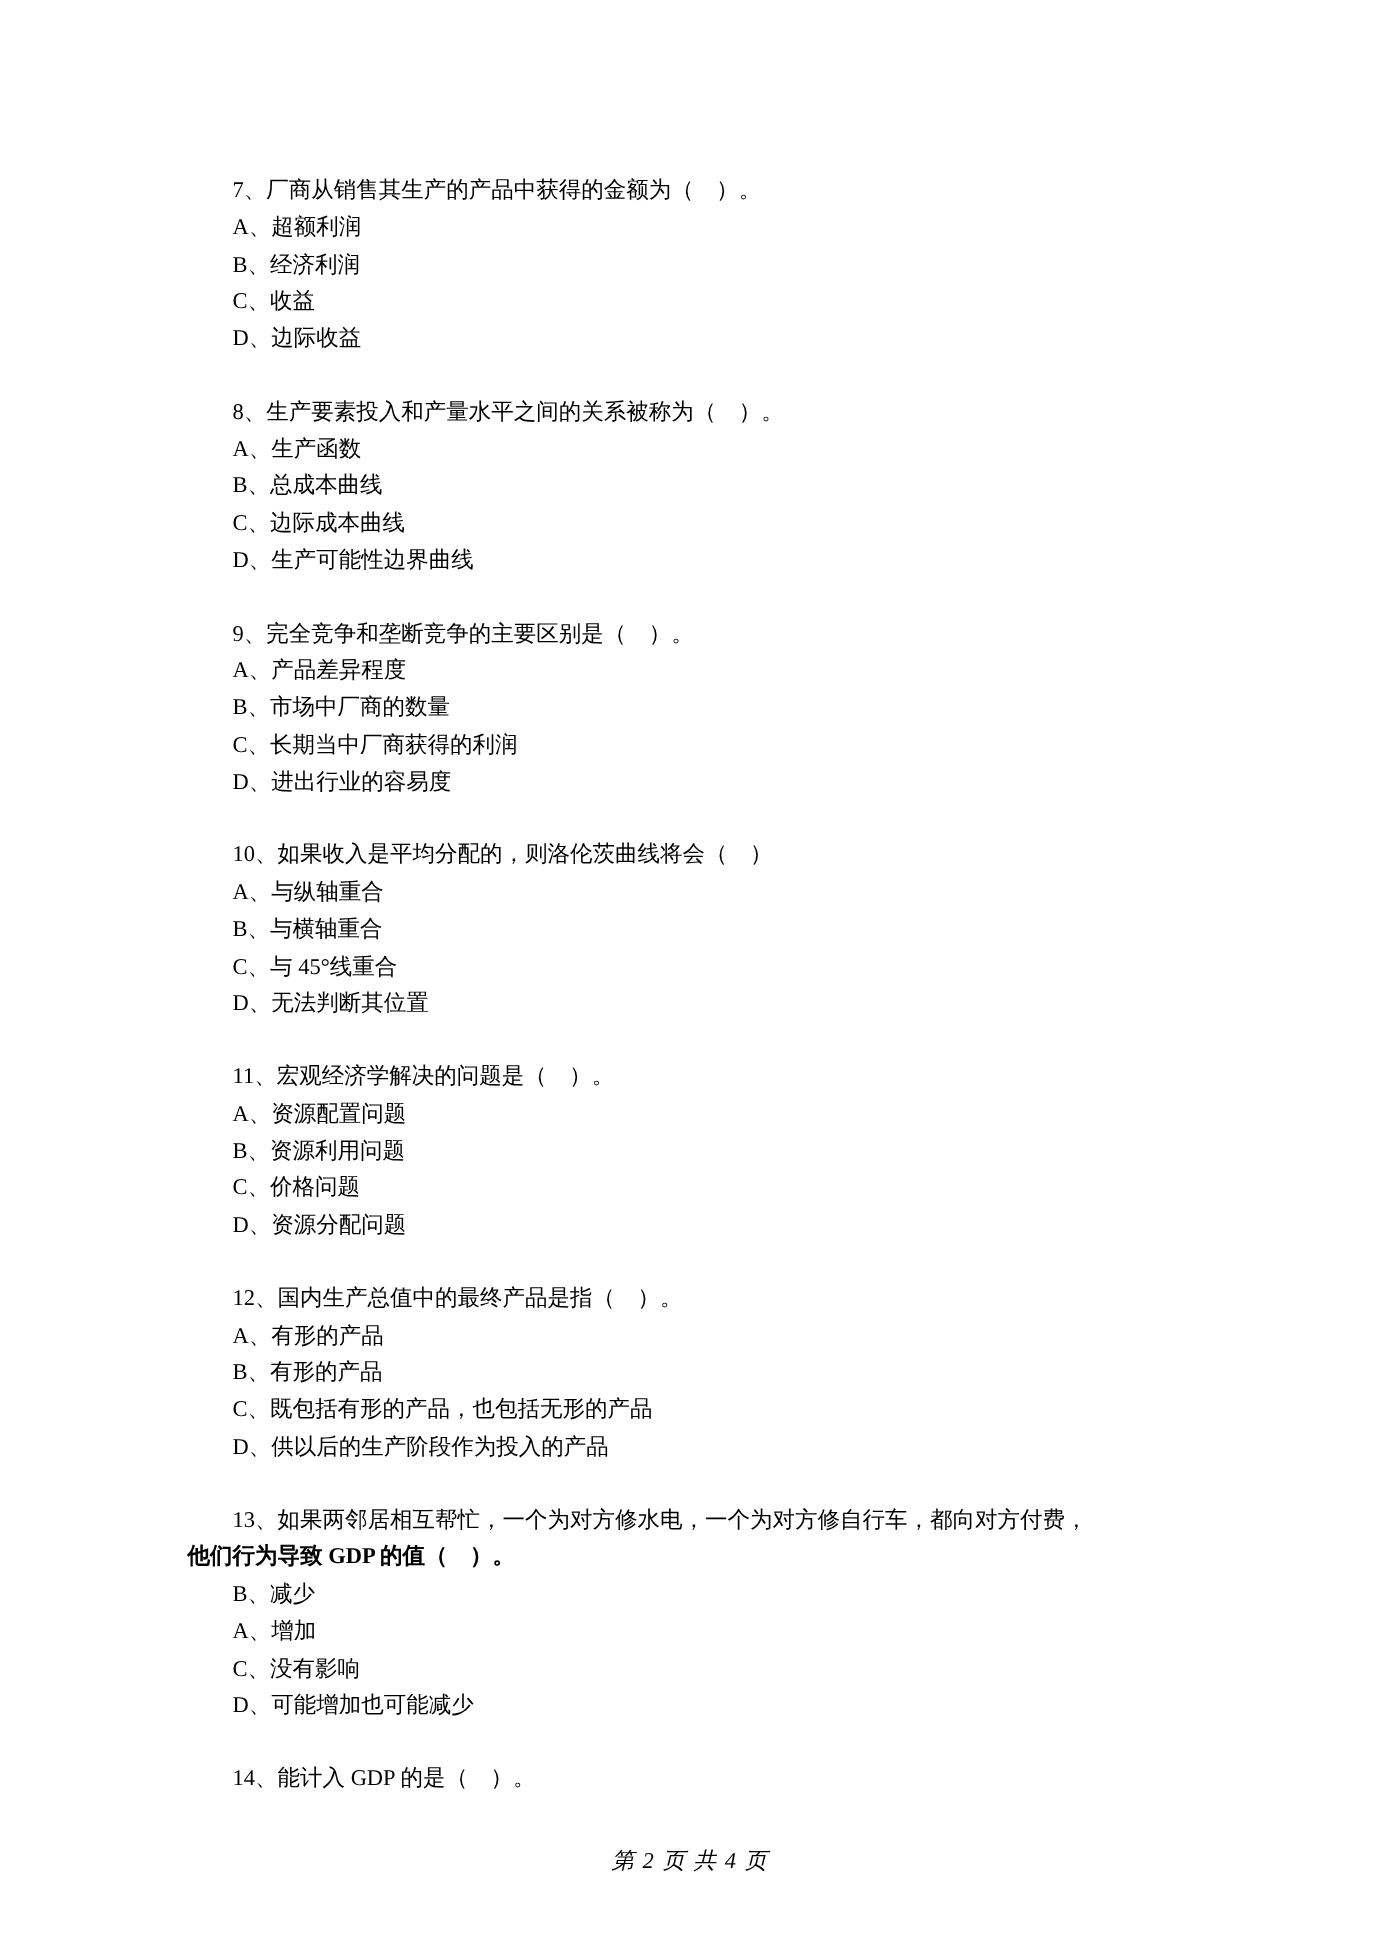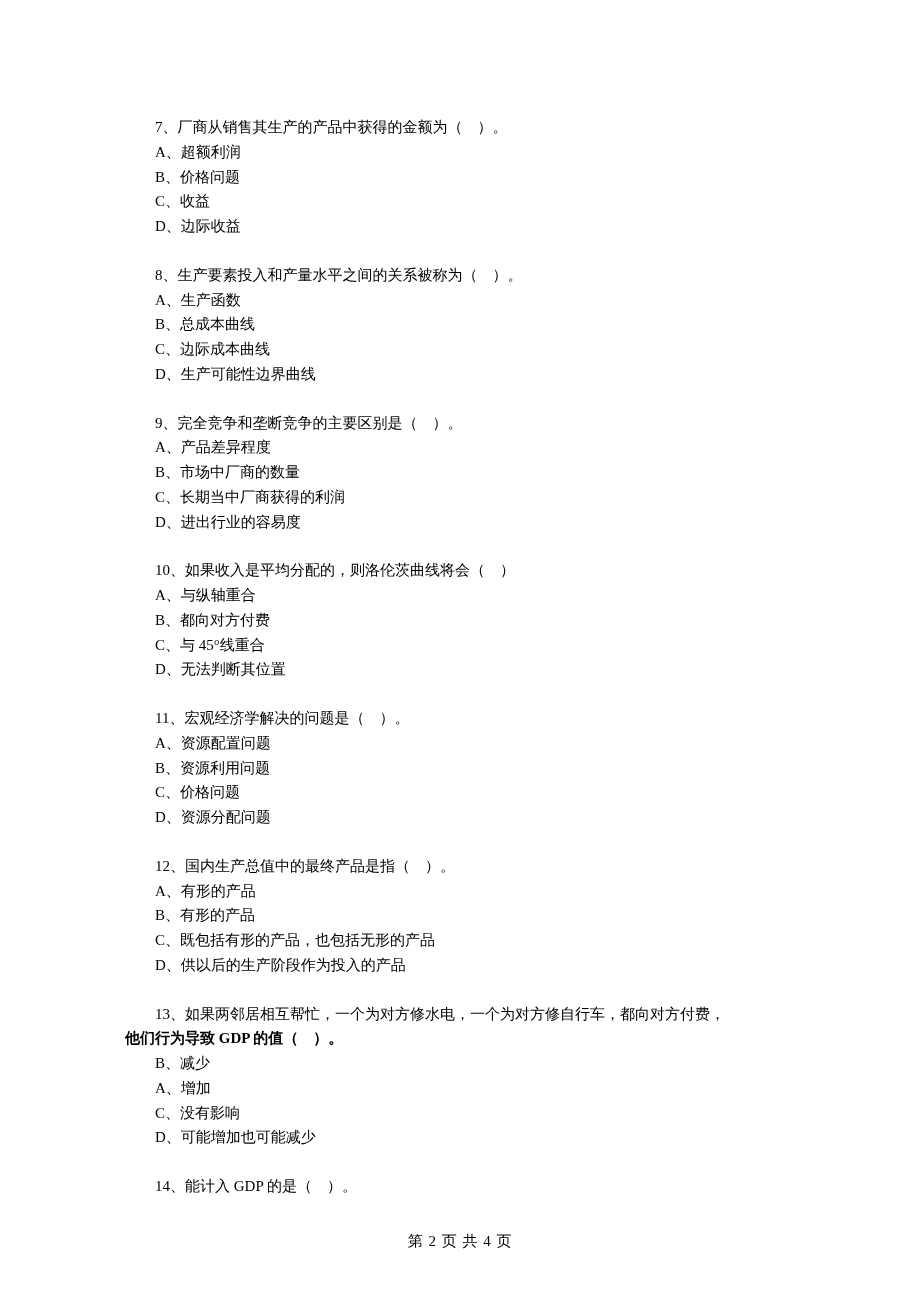--- a/index.html
+++ b/index.html
@@ -35,31 +35,32 @@
     font-weight: bold;
   }
   .footer {
     position: absolute;
     bottom: 48px;
     left: 0;
     width: 100%;
     text-align: center;
     font-size: 15px;
     letter-spacing: 1px;
+    font-style: italic;
   }
 </style>
 </head>
 <body>
 
 <div class="page">
 
   <div class="question">
     <div class="stem">7、厂商从销售其生产的产品中获得的金额为（　）。</div>
     <div class="option">A、超额利润</div>
-    <div class="option">B、价格问题</div>
+    <div class="option">B、经济利润</div>
     <div class="option">C、收益</div>
     <div class="option">D、边际收益</div>
   </div>
 
   <div class="question">
     <div class="stem">8、生产要素投入和产量水平之间的关系被称为（　）。</div>
     <div class="option">A、生产函数</div>
     <div class="option">B、总成本曲线</div>
     <div class="option">C、边际成本曲线</div>
     <div class="option">D、生产可能性边界曲线</div>
@@ -69,21 +70,21 @@
     <div class="stem">9、完全竞争和垄断竞争的主要区别是（　）。</div>
     <div class="option">A、产品差异程度</div>
     <div class="option">B、市场中厂商的数量</div>
     <div class="option">C、长期当中厂商获得的利润</div>
     <div class="option">D、进出行业的容易度</div>
   </div>
 
   <div class="question">
     <div class="stem">10、如果收入是平均分配的，则洛伦茨曲线将会（　）</div>
     <div class="option">A、与纵轴重合</div>
-    <div class="option">B、都向对方付费</div>
+    <div class="option">B、与横轴重合</div>
     <div class="option">C、与 45°线重合</div>
     <div class="option">D、无法判断其位置</div>
   </div>
 
   <div class="question">
     <div class="stem">11、宏观经济学解决的问题是（　）。</div>
     <div class="option">A、资源配置问题</div>
     <div class="option">B、资源利用问题</div>
     <div class="option">C、价格问题</div>
     <div class="option">D、资源分配问题</div>

